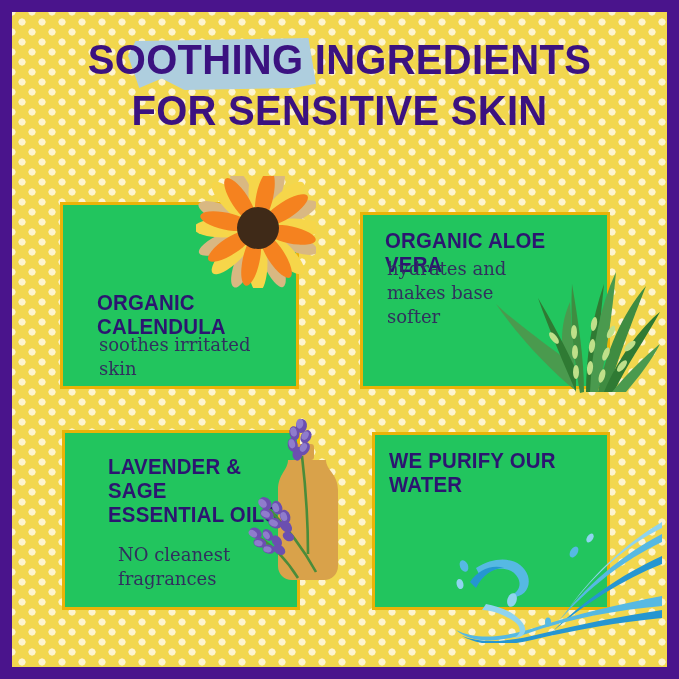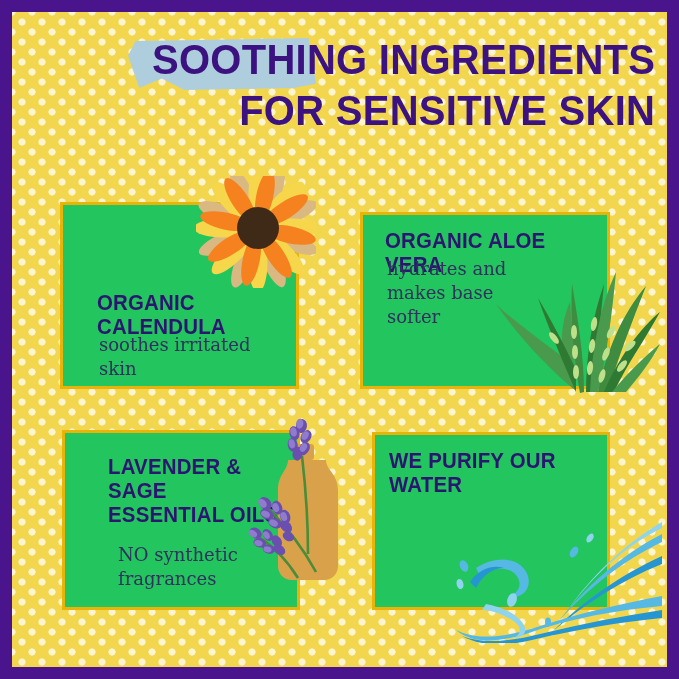--- a/index.html
+++ b/index.html
@@ -29,21 +29,21 @@
     background-size: 20px 20px, 20px 20px;
     background-position: 0 0, 10px 10px;
   }
 
   
   #title-block {
     position: absolute;
     left: 0;
     top: 34px;
     width: 679px;
-    text-align: right;
+    text-align: center;
     z-index: 30;
   }
   .brushstroke {
     position: absolute;
     left: 128px;
     top: 4px;
     width: 188px;
     height: 52px;
     background: #aecede;
     z-index: -1;
@@ -148,21 +148,21 @@
       <div class="card-body">hydrates and
 makes base
 softer</div>
     </div>
   </div>
 
   <div class="card" id="card-lavender">
     <div class="card-inner">
       <div class="card-heading">LAVENDER &amp; SAGE
 ESSENTIAL OILS</div>
-      <div class="card-body">NO synthetic
+      <div class="card-body">NO cleanest
 fragrances</div>
     </div>
   </div>
 
   <div class="card" id="card-water">
     <div class="card-inner">
       <div class="card-heading">WE PURIFY OUR WATER</div>
     </div>
   </div>
 

